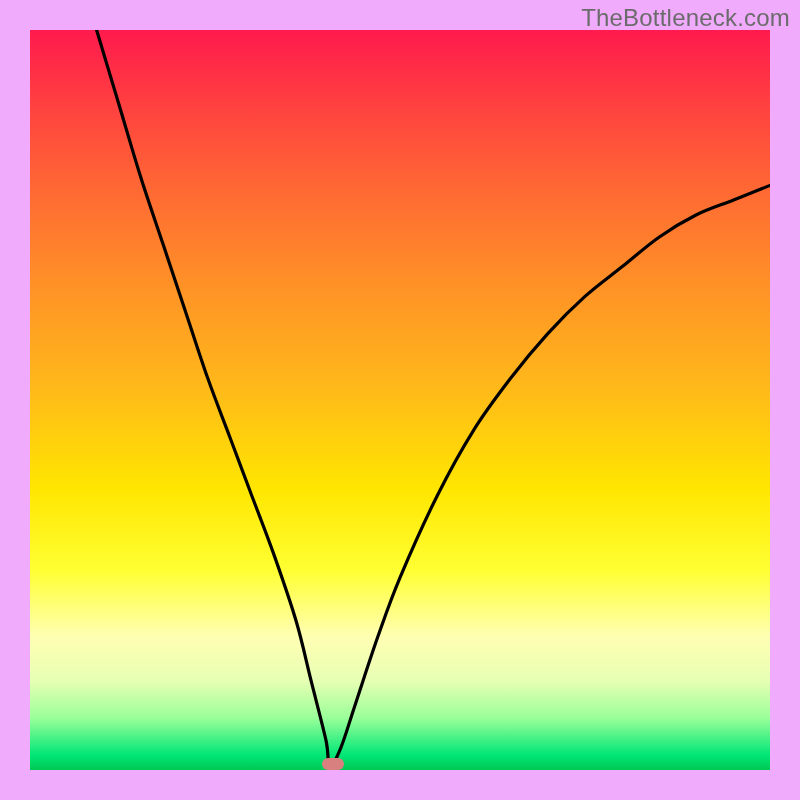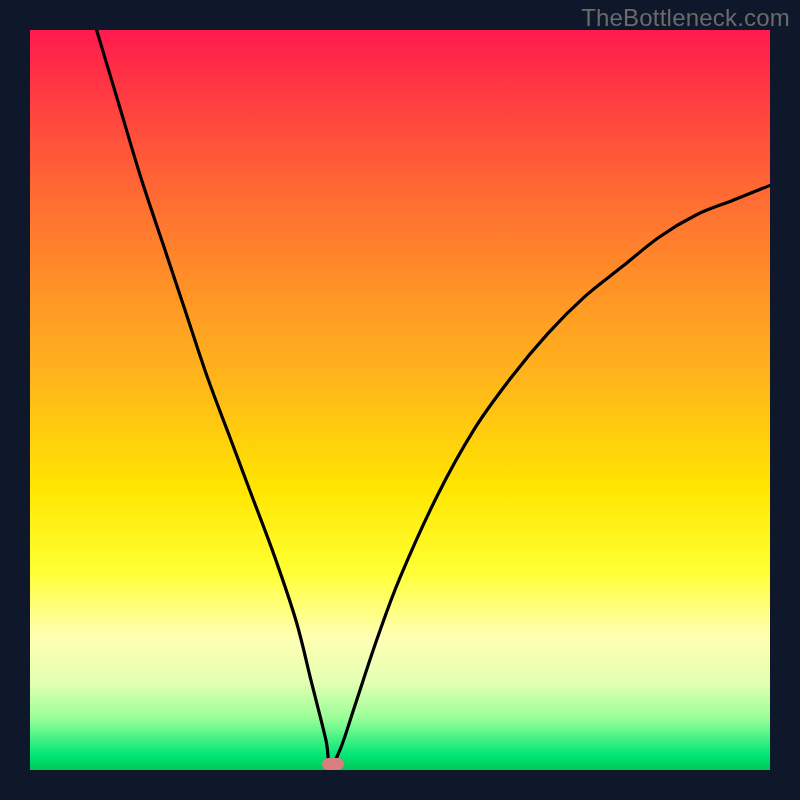--- a/index.html
+++ b/index.html
@@ -10,21 +10,21 @@
     background: #000;
     overflow: hidden;
     font-family: Arial, Helvetica, sans-serif;
   }
   .frame {
     position: absolute;
     top: 0;
     left: 0;
     width: 800px;
     height: 800px;
-    background: #0f172a;
+    background: #f0abfc;
   }
   .plot-area {
     position: absolute;
     top: 30px;
     left: 30px;
     width: 740px;
     height: 740px;
     background: linear-gradient(to bottom,
       #ff1a4d 0%,
       #ff4040 10%,

